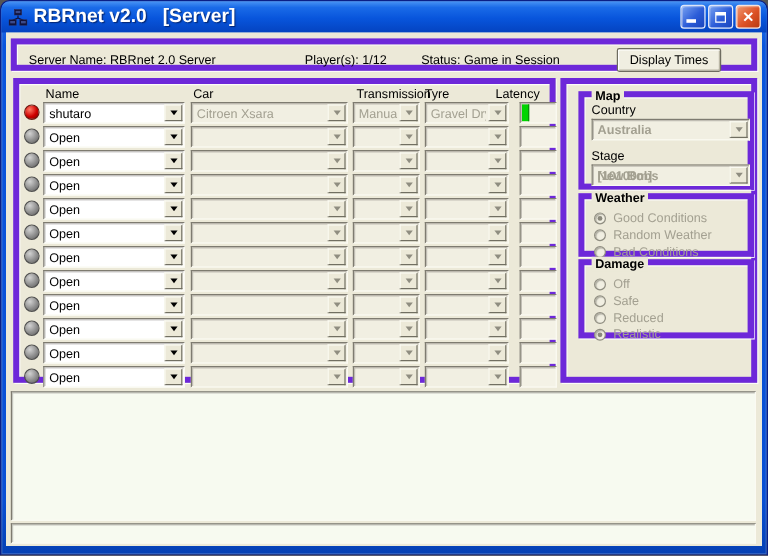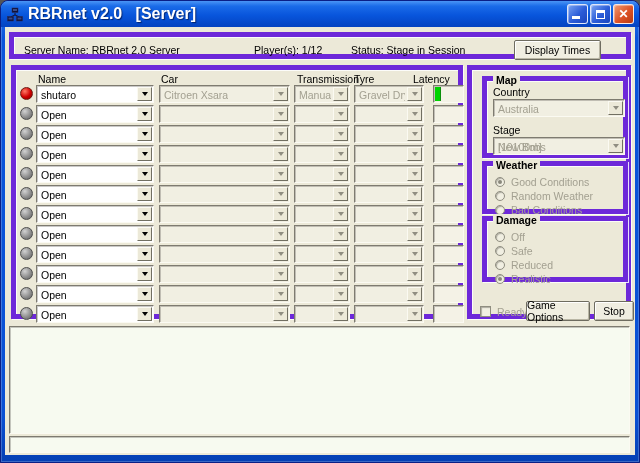--- a/index.html
+++ b/index.html
@@ -63,21 +63,21 @@
     border:1px solid;border-color:#7e7b70 #fbfaf2 #fbfaf2 #7e7b70;box-shadow:inset 1px 1px 0 rgba(64,62,56,.28);}
   .latency-bar{position:absolute;left:1px;top:1px;bottom:1px;background:#00d400;border-right:1px solid #0a8f0a;}
 
   .right-panel{position:absolute;left:462px;top:38px;width:164px;height:254px;}
   .sub-box{position:absolute;left:10px;width:146px;}
   .map-box{top:6px;height:82px;}
   .weather-box{top:91px;height:53px;}
   .damage-box{top:146px;height:66px;}
   .map-box .lbl{position:absolute;left:6px;}
   .l-country{top:5px;} .l-stage{top:43px;}
-  .map-combo{left:6px;width:132px;}
+  .map-combo{left:6px;width:132px;font-weight:bold;}
   .country-combo{top:18px;} .stage-combo{top:56px;}
   .stage-len{position:absolute;left:70px;top:3px;}
 
   .radio-row{position:absolute;left:8px;height:12px;display:flex;align-items:center;color:#A3A091;}
   .radio{width:10px;height:10px;border-radius:50%;background:#F1EFE2;border:1px solid #8f8d80;
     box-shadow:inset 1px 1px 1px rgba(90,88,80,.45);margin-right:6px;position:relative;flex:none;}
   .radio.sel::after{content:"";position:absolute;left:2px;top:2px;width:4px;height:4px;border-radius:50%;background:#8a887c;}
 
   .footer-row{position:absolute;left:0;right:0;top:231px;height:21px;}
   .checkbox{position:absolute;left:8px;top:5px;width:11px;height:11px;background:#F1EFE2;
@@ -120,21 +120,21 @@
           <span class="glyph-close">✕</span>
         </span>
     </span>
   </div>
 
   <div class="client">
 
     <div class="server-panel etched">
       <span class="txt sn">Server Name: RBRnet 2.0 Server</span>
       <span class="txt pc">Player(s): 1/12</span>
-      <span class="txt st">Status: Stage in Session</span>
+      <span class="txt st">Status: Game in Session</span>
       <div class="btn display-times">Display Times</div>
     </div>
 
     <div class="players-box etched">
       <span class="col-h h-name">Name</span>
       <span class="col-h h-car">Car</span>
       <span class="col-h h-trans">Transmission</span>
       <span class="col-h h-tyre">Tyre</span>
       <span class="col-h h-lat">Latency</span>
       <div class="rows">
@@ -571,26 +571,20 @@
     <span class="radio-label">Reduced</span>
   </div>
 
   <div class="radio-row" style="top: 52px;">
     <span class="radio sel"></span>
     <span class="radio-label">Realistic</span>
   </div>
 </div>
       </div>
 
-      <div class="footer-row">
-        <span class="checkbox"></span>
-        <span class="ready-lbl">Ready</span>
-        <div class="btn game-options">Game Options</div>
-        <div class="btn stop">Stop</div>
-      </div>
 
     </div>
 
     <div class="chat-log"></div>
     <input class="chat-input" value="" style="">
 
   </div>
 </div>
 
 </body></html>

